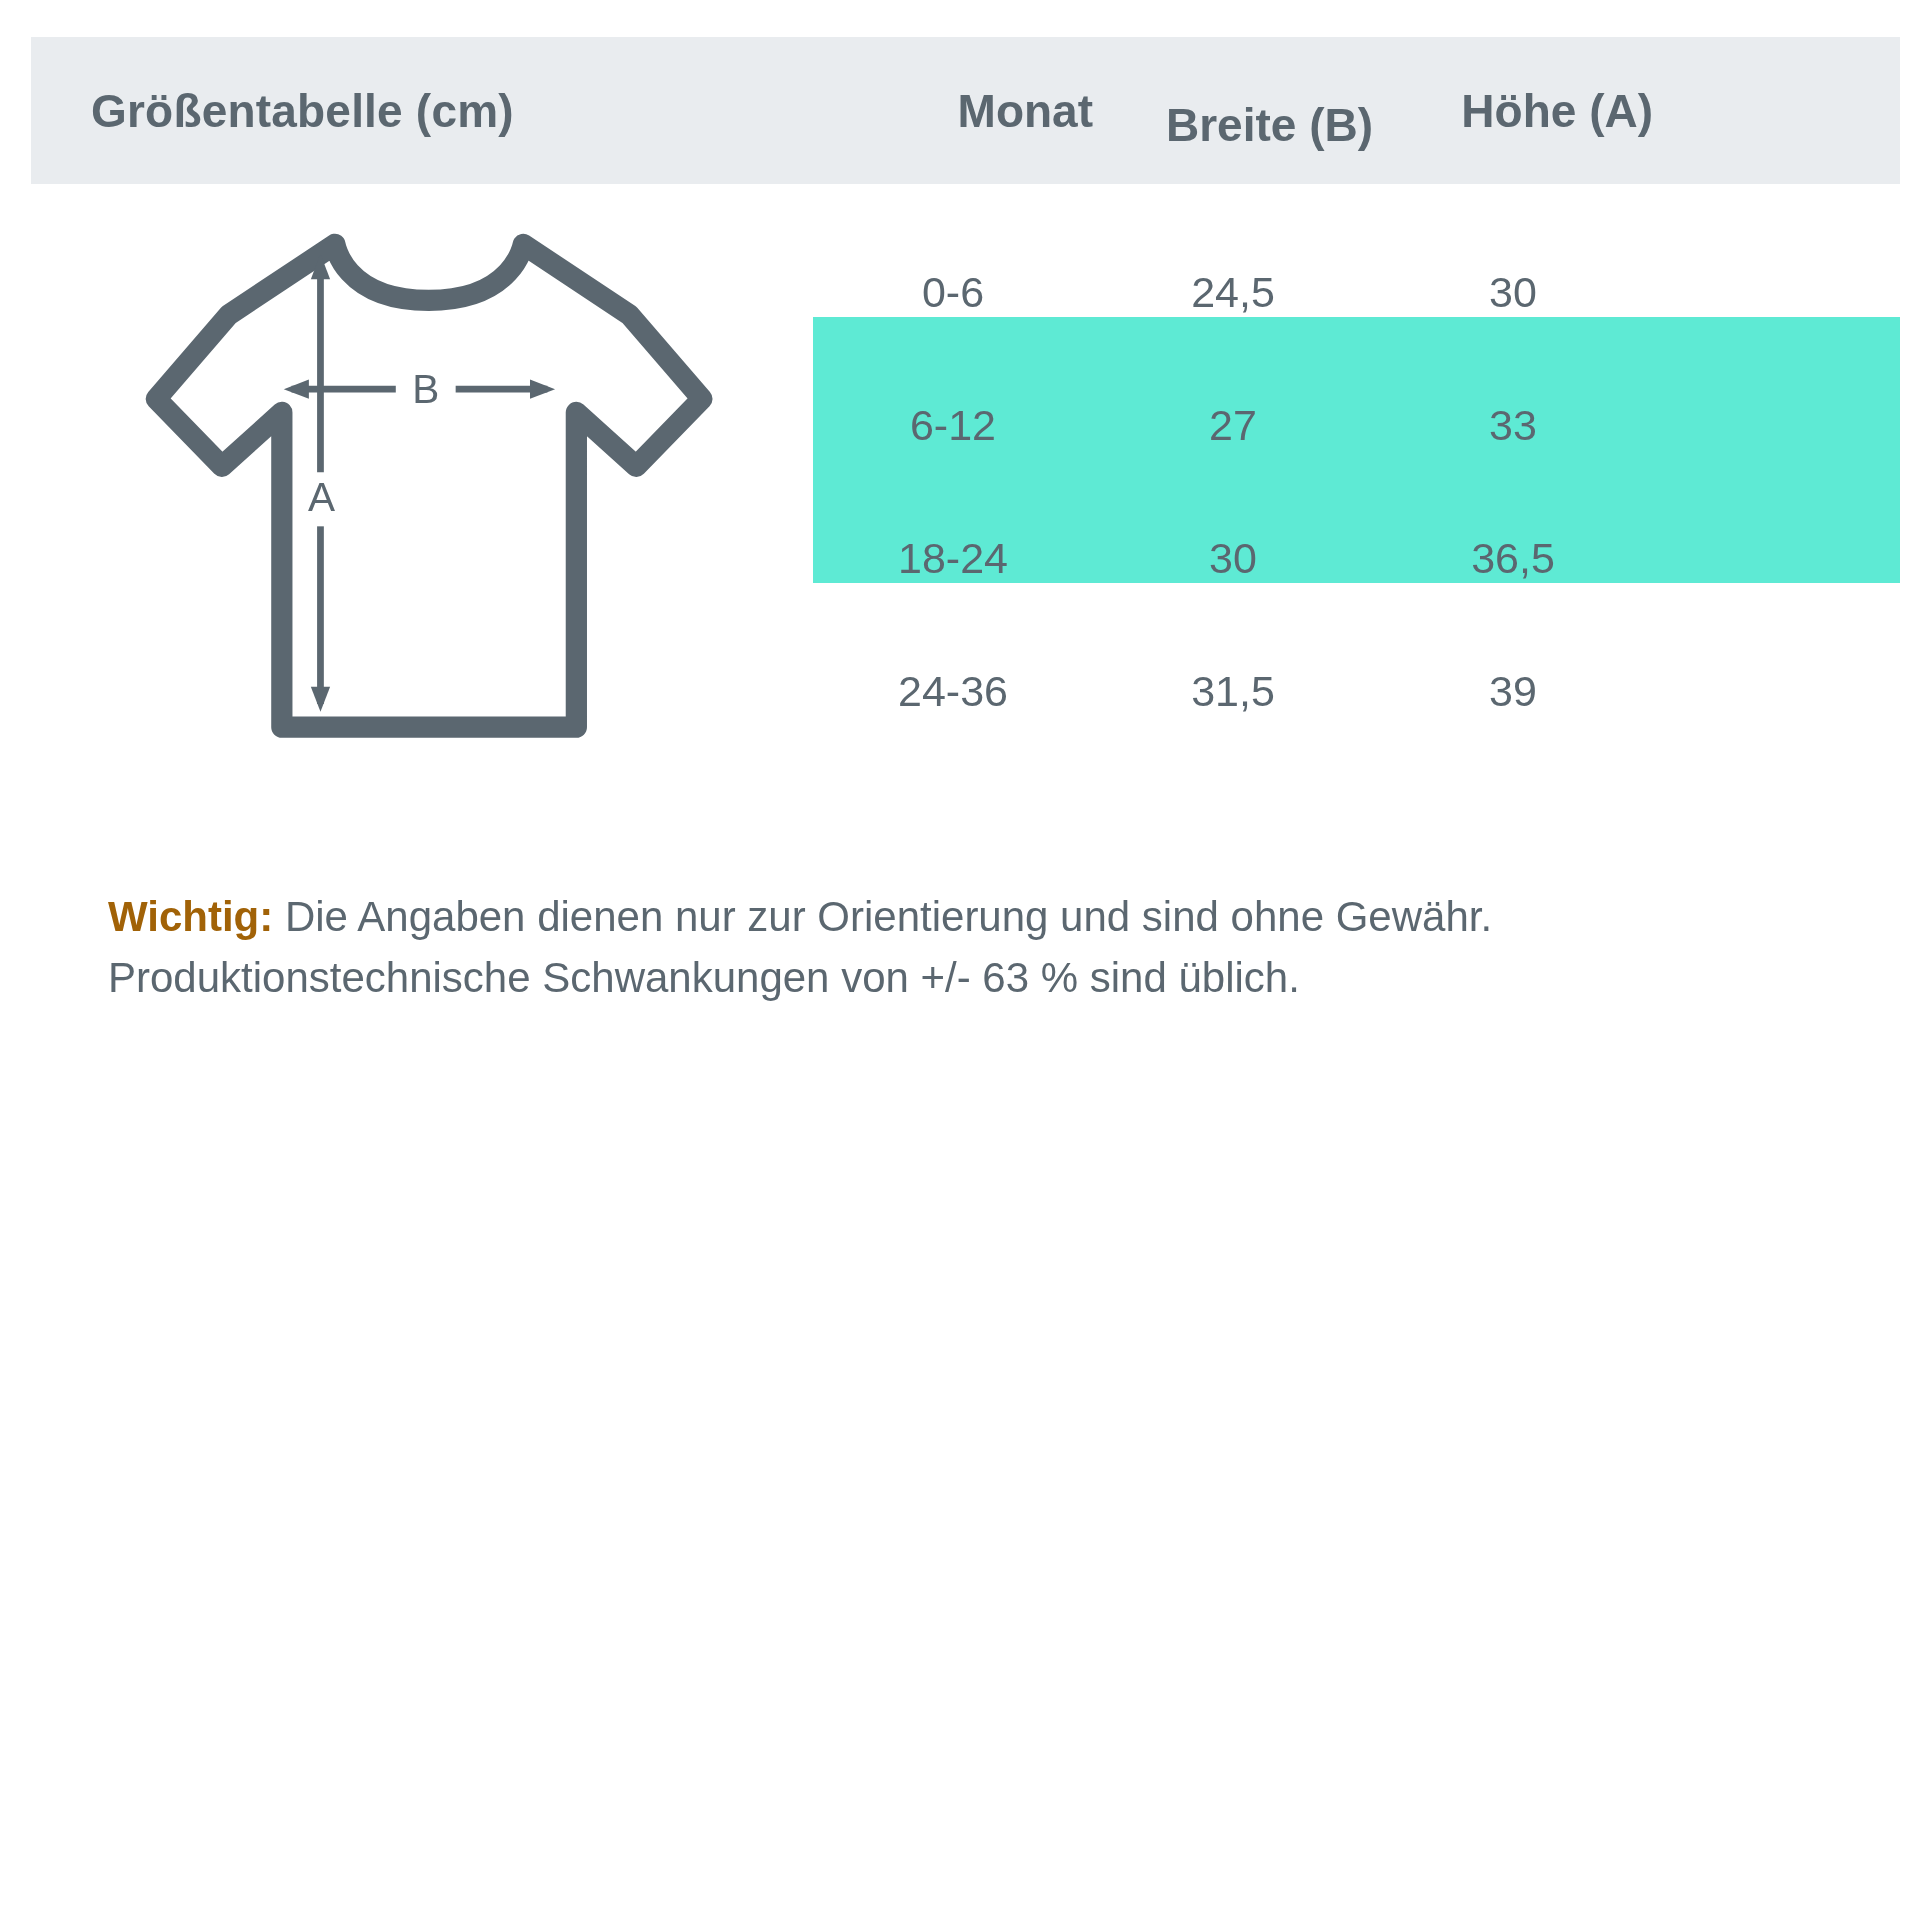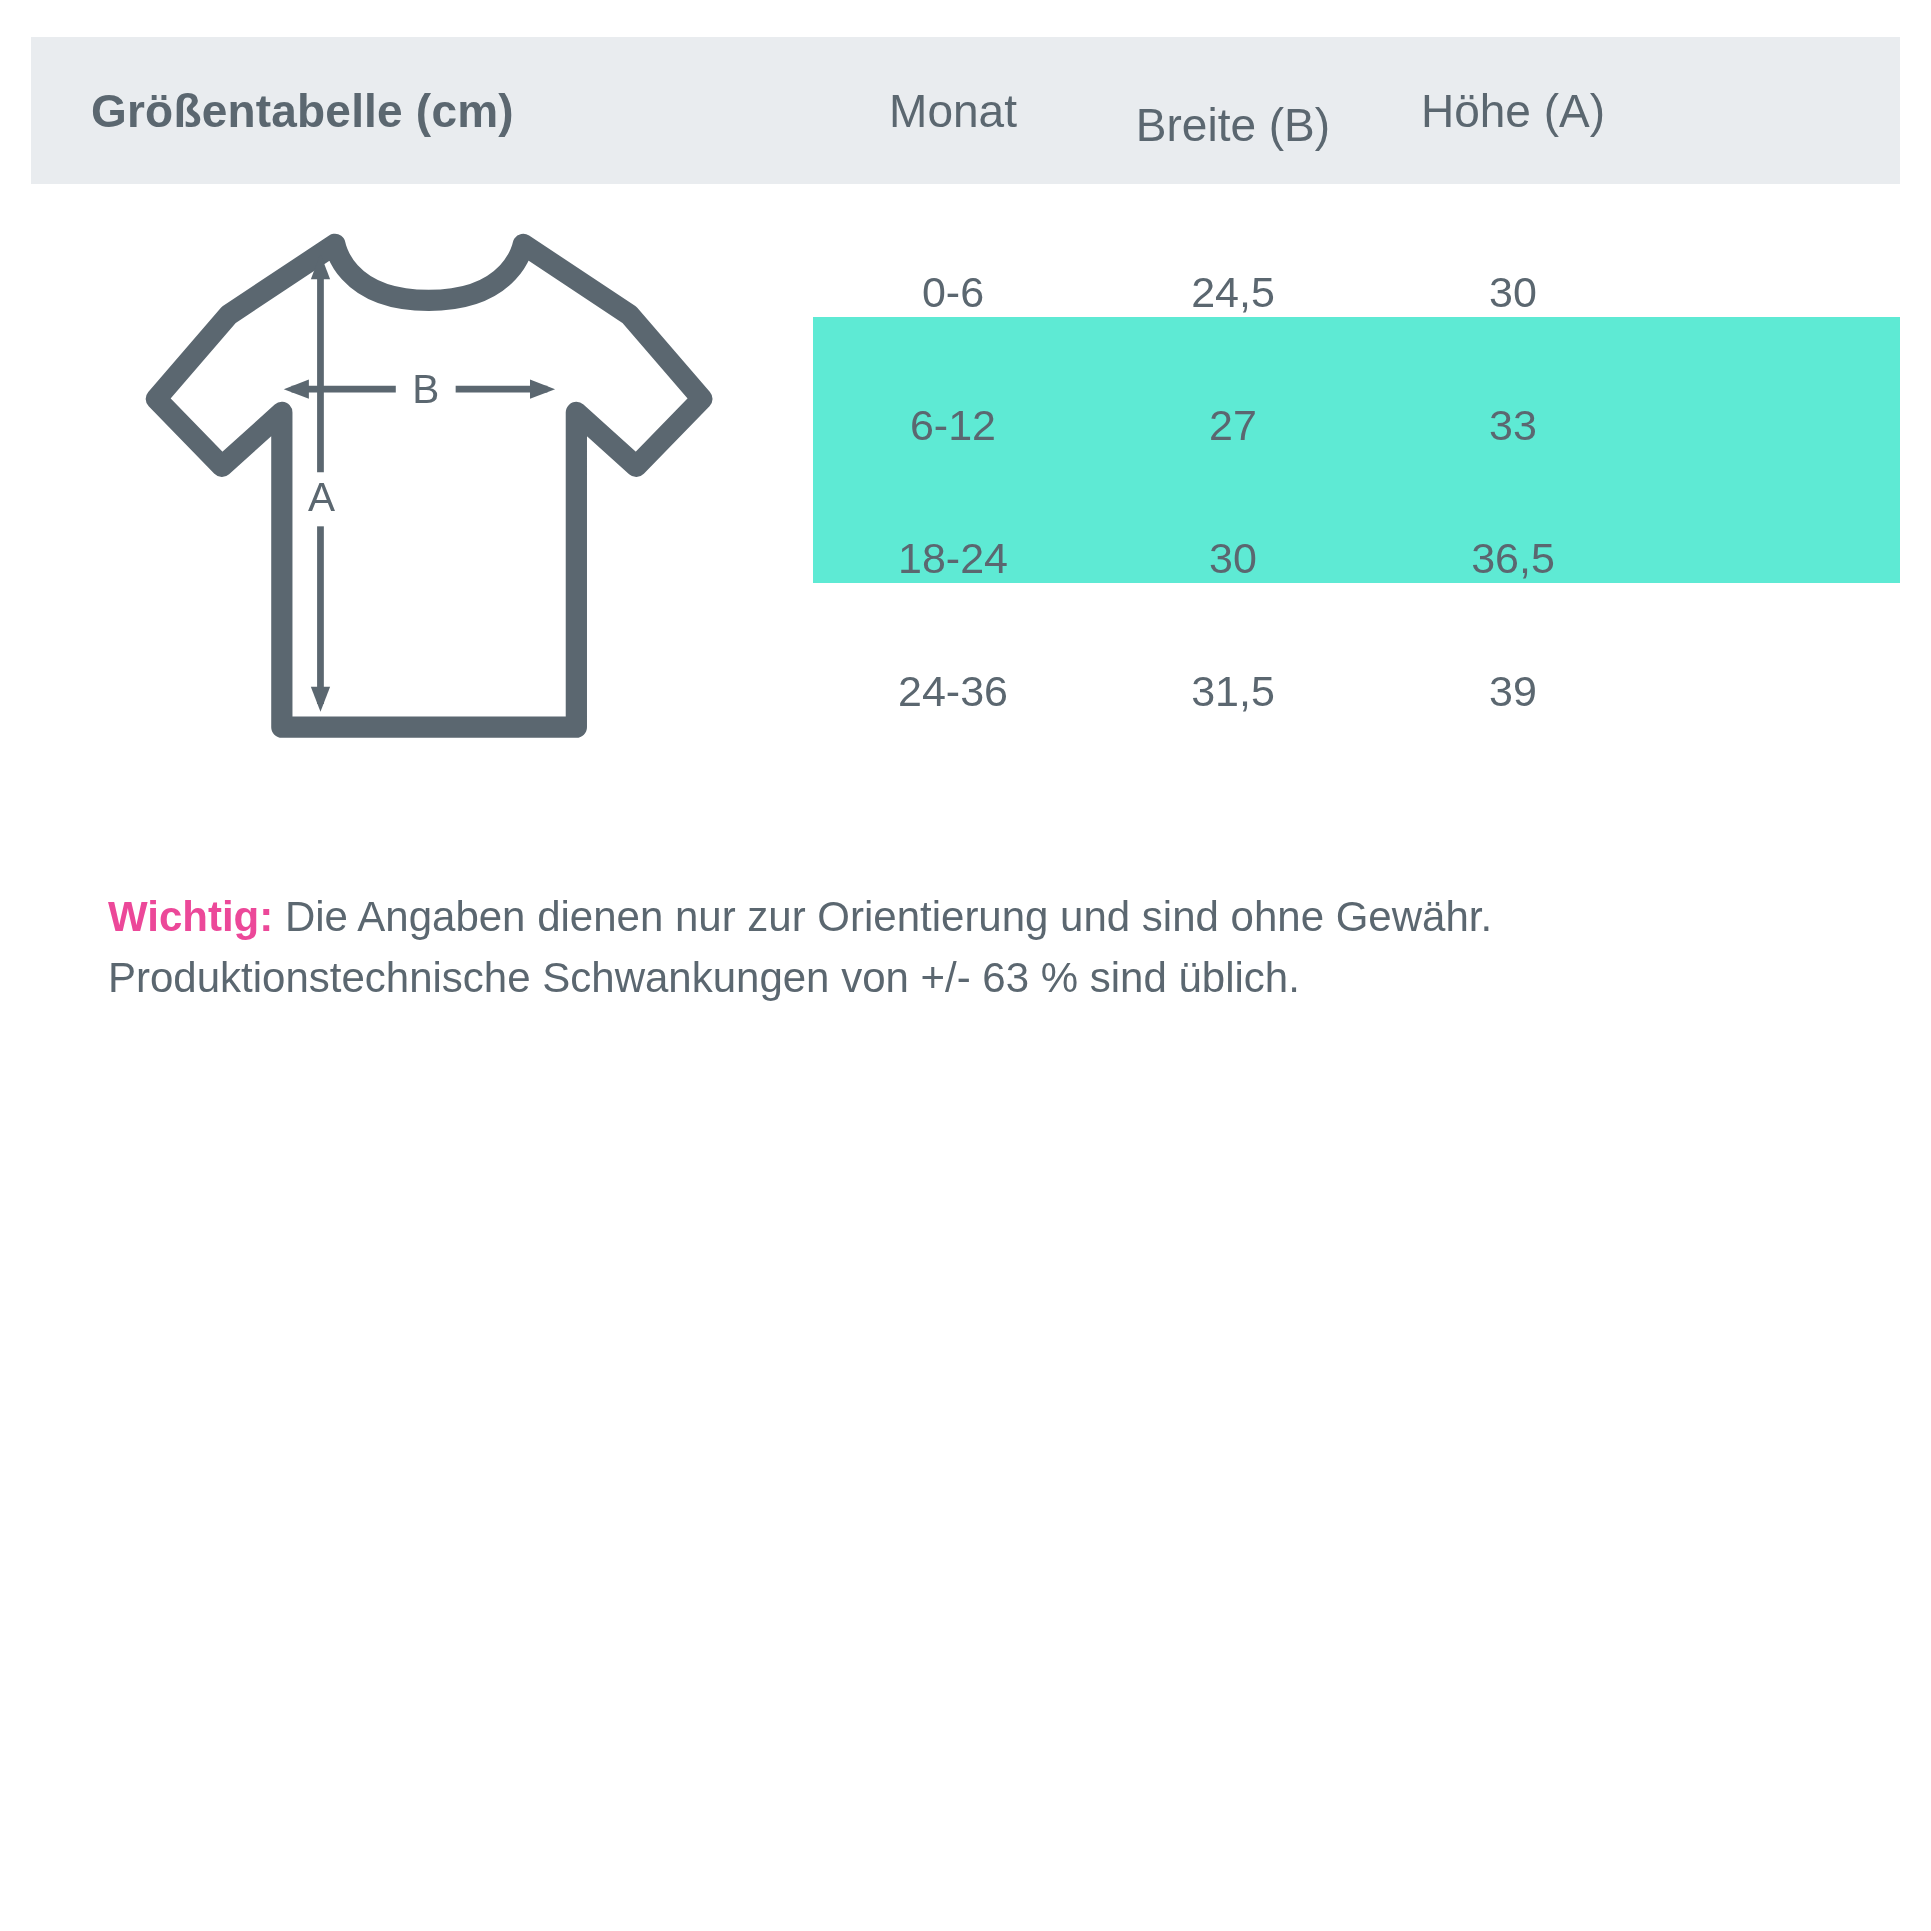--- a/index.html
+++ b/index.html
@@ -35,23 +35,23 @@
   .col-title {
     width: 782px;
     padding-left: 60px;
     box-sizing: border-box;
     font-size: 46px;
     font-weight: bold;
     color: #5b6770;
     letter-spacing: 0.2px;
   }
   .col-month, .col-width, .col-height {
-    text-align: center;
+    text-align: right;
     font-size: 46px;
-    font-weight: normal;
+    font-weight: bold;
     color: #5b6770;
   }
   .col-month { width: 280px; }
   .col-width { width: 280px; margin-top: 28px; }
   .col-height { width: 280px; }
 
   .body-wrap {
     position: relative;
   }
   .rows {
@@ -91,21 +91,21 @@
     position: absolute;
     left: 77px;
     top: 850px;
     width: 1796px;
     font-size: 42px;
     line-height: 1.45;
     color: #5b6770;
   }
   .note b {
     font-weight: bold;
-    color: #ec4899;
+    color: #a16207;
   }
 </style>
 </head>
 <body>
 
 <div class="sheet">
 
   <div class="size-table">
 
     <div class="header-row">

